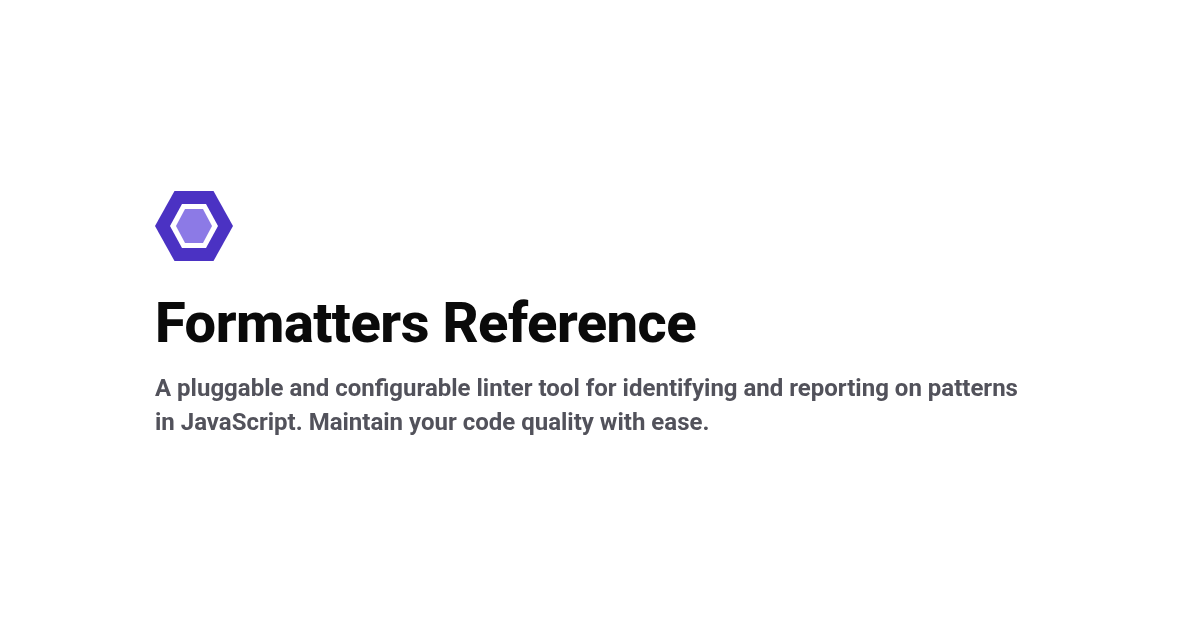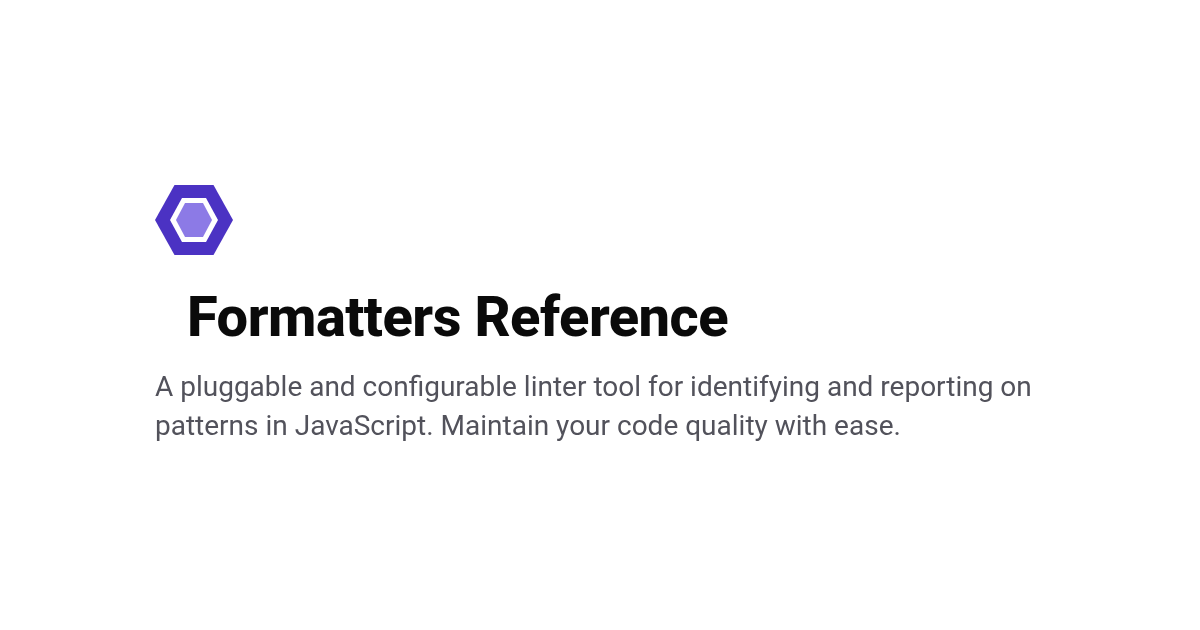--- a/index.html
+++ b/index.html
@@ -21,25 +21,24 @@
     .logo {
       margin-bottom: 28px;
     }
     .title {
       font-size: 56px;
       font-weight: 800;
       color: #0a0a0a;
       letter-spacing: -0.5px;
       margin-bottom: 18px;
       line-height: 1.1;
-      margin-left: 32px;
     }
     .description {
-      font-size: 28px;
-      font-weight: 400;
+      font-size: 24px;
+      font-weight: 700;
       color: #52525b;
       line-height: 1.4;
       max-width: 880px;
     }
   </style>
 </head>
 <body>
 
 <div class="logo">
   <svg width="78" height="70" viewBox="0 0 78 70" xmlns="http://www.w3.org/2000/svg">

